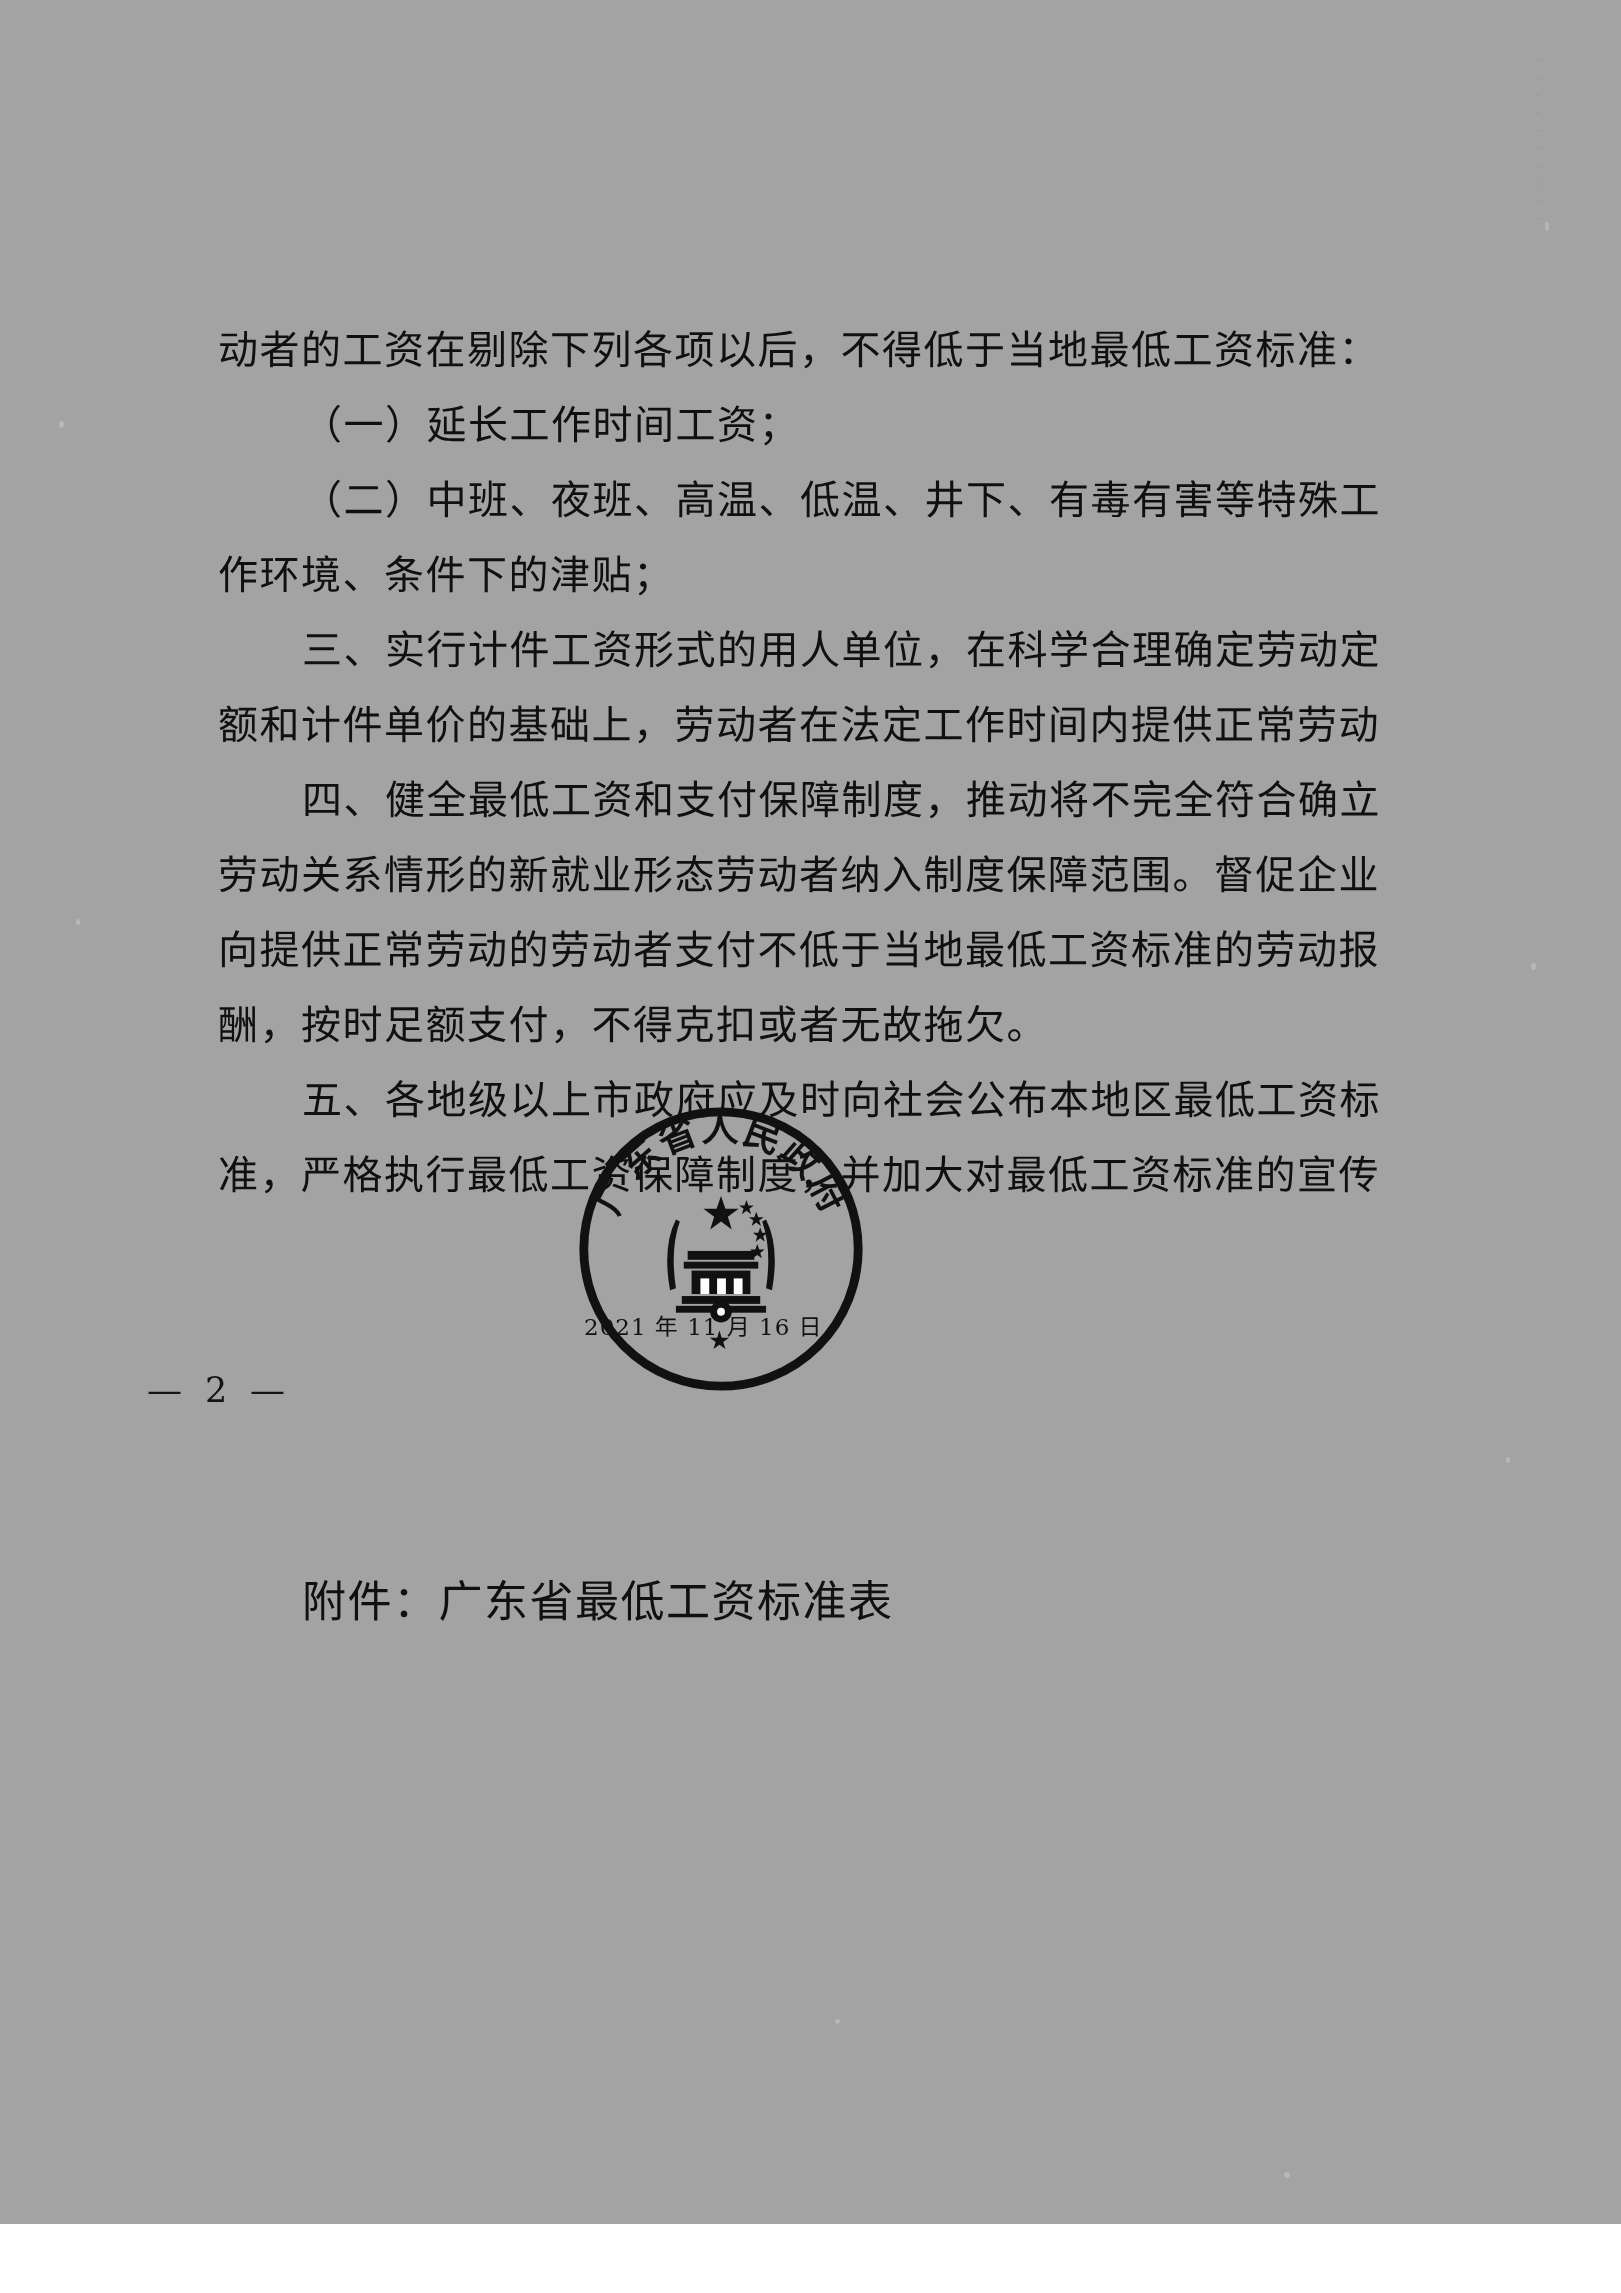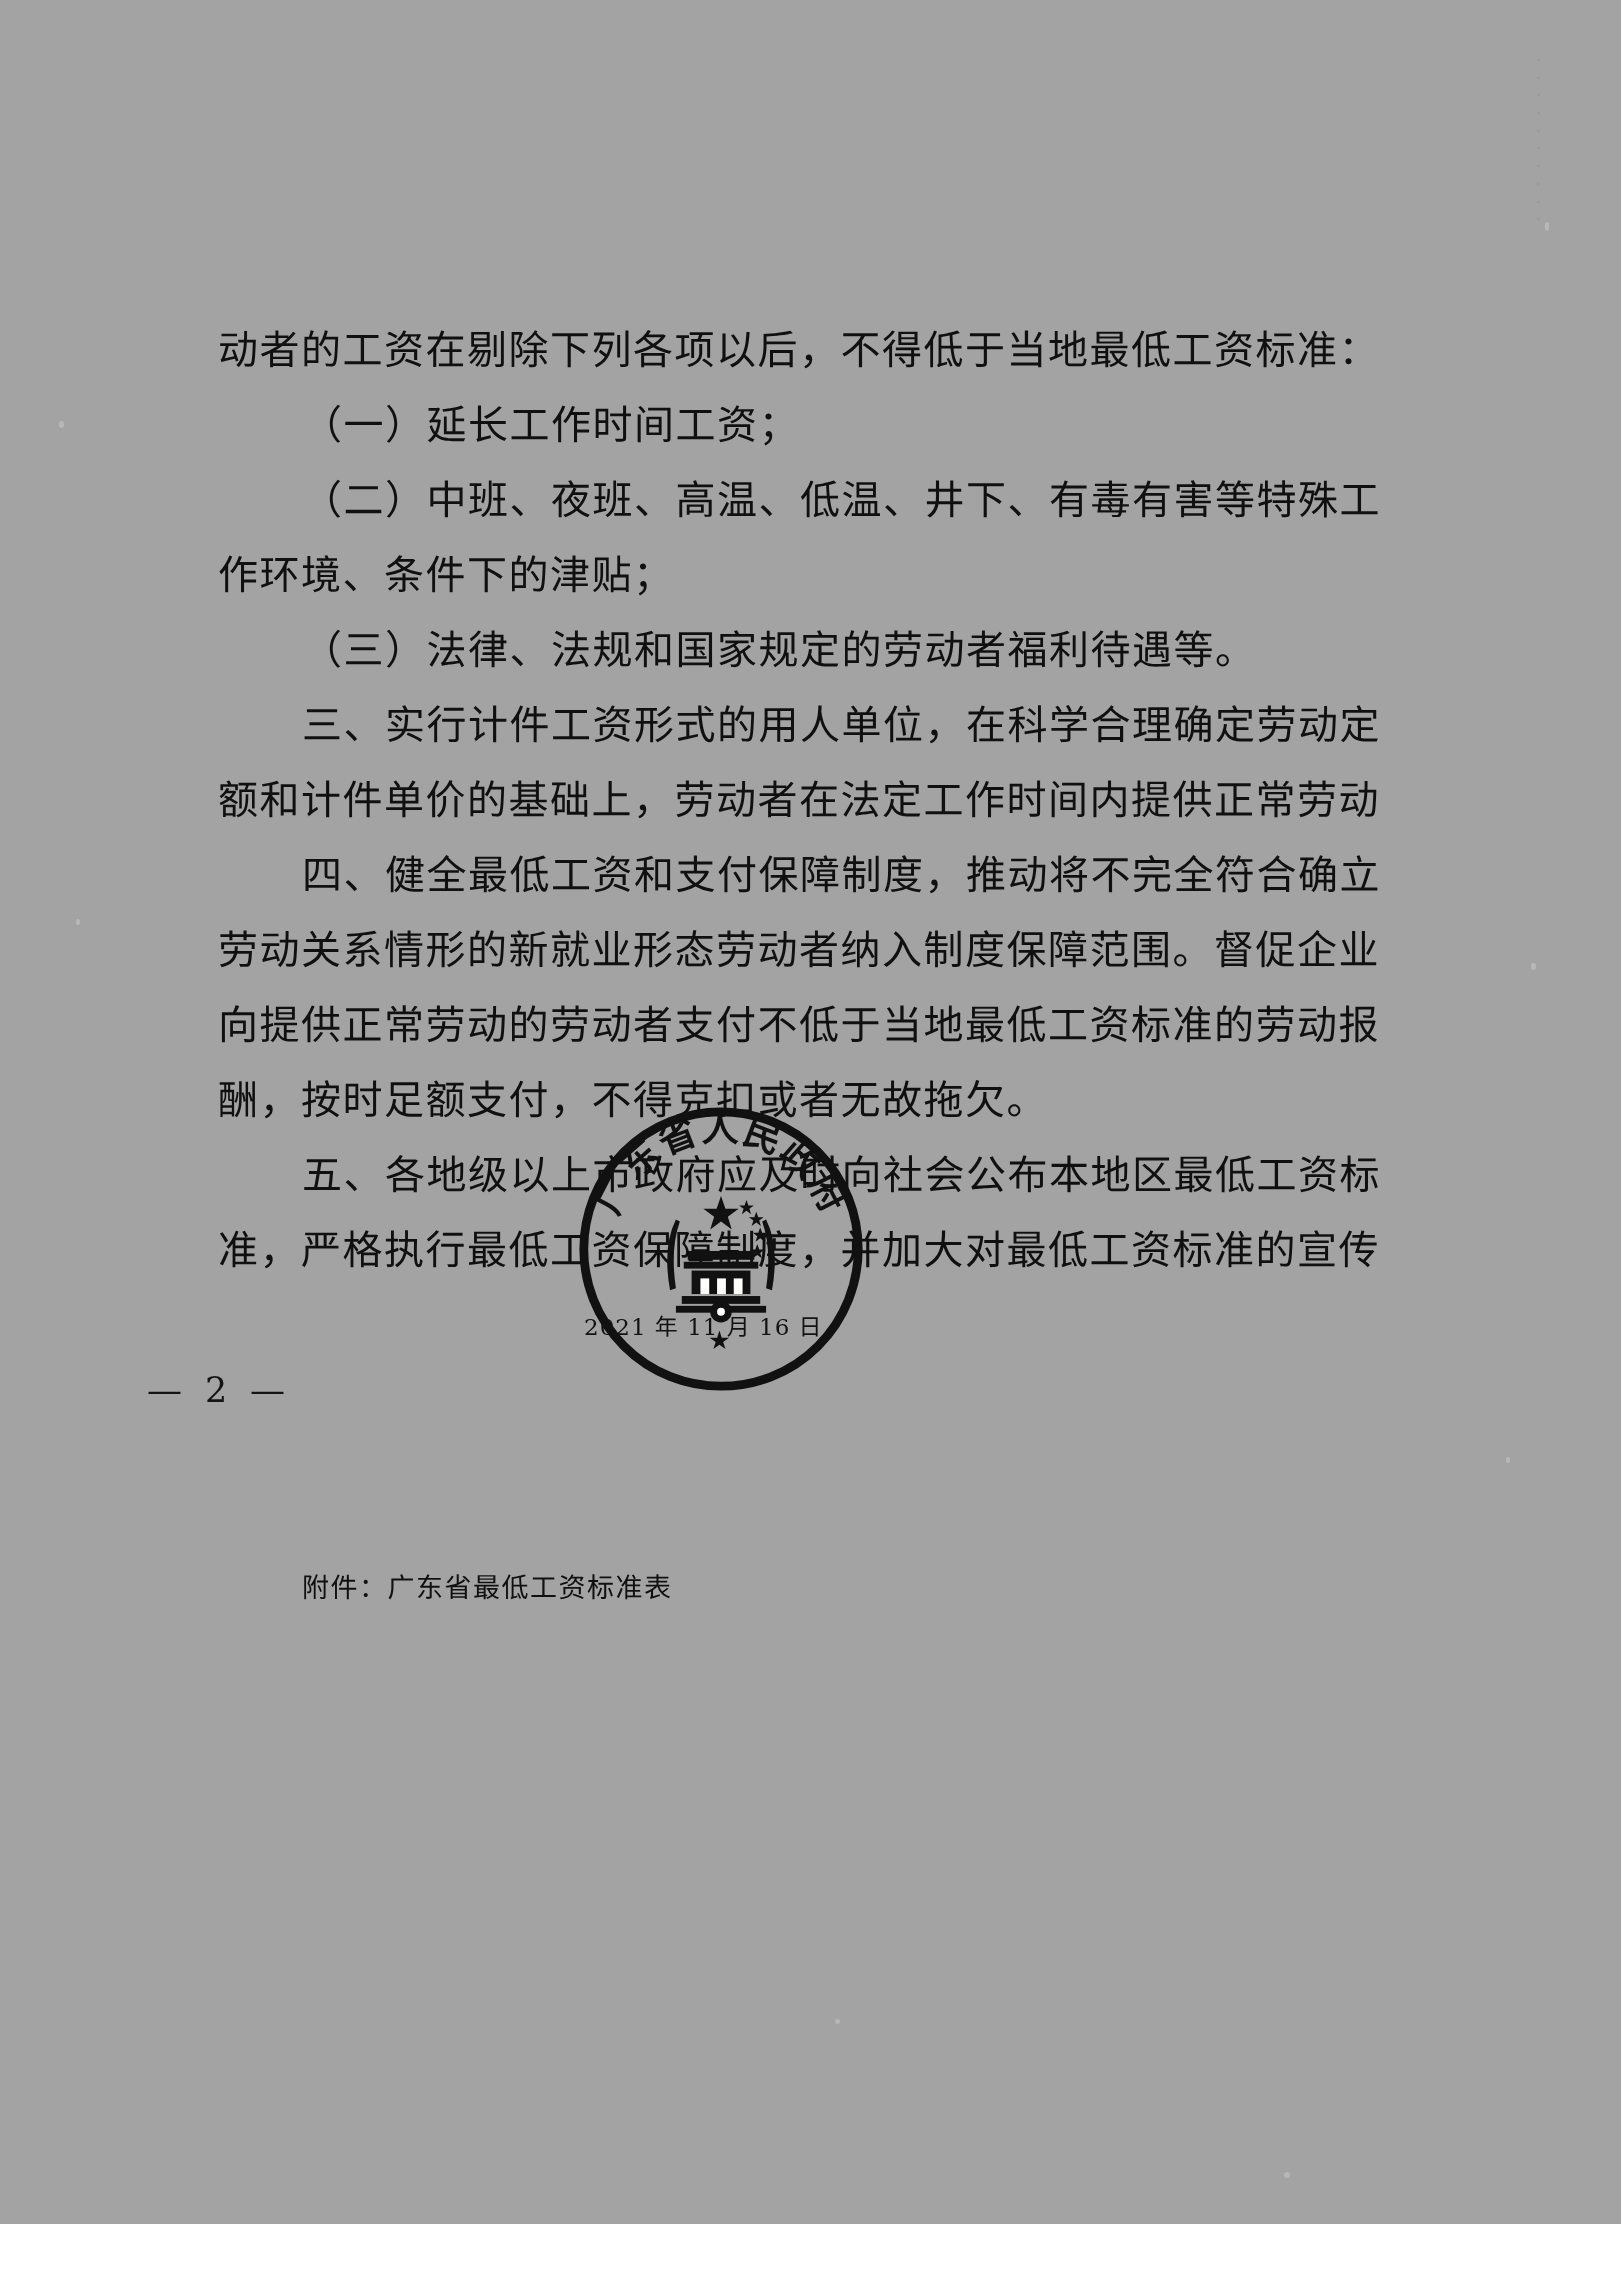--- a/index.html
+++ b/index.html
@@ -61,21 +61,21 @@
     align-items: center;
   }
   .line.indent {
     text-indent: 84px;
   }
 
   .attach-line {
     position: absolute;
     left: 218px;
     top: 1566px;
-    font-size: 27px;
+    font-size: 44px;
     letter-spacing: 1.5px;
     color: #101010;
     text-indent: 84px;
     white-space: pre;
     font-family: Liberation Serif, serif;
   }
 
   
   .seal {
     position: absolute;
@@ -143,21 +143,20 @@
   <div class="speck" style="left:1284px;top:2172px; width:5.9px; height:5.9px;"></div>
   <div class="speck" style="left:835px; top:2019px; width:4.9px; height:4.9px;"></div>
 
   <div class="scaler">
 
     <div class="body-text">
       <div class="line">动者的工资在剔除下列各项以后，不得低于当地最低工资标准：</div>
       <div class="line indent">（一）延长工作时间工资；</div>
       <div class="line indent">（二）中班、夜班、高温、低温、井下、有毒有害等特殊工</div>
       <div class="line">作环境、条件下的津贴；</div>
-      <div class="line indent">（三）法律、法规和国家规定的劳动者福利待遇等。</div>
       <div class="line indent">三、实行计件工资形式的用人单位，在科学合理确定劳动定</div>
       <div class="line">额和计件单价的基础上，劳动者在法定工作时间内提供正常劳动</div>
       <div class="line indent">四、健全最低工资和支付保障制度，推动将不完全符合确立</div>
       <div class="line">劳动关系情形的新就业形态劳动者纳入制度保障范围。督促企业</div>
       <div class="line">向提供正常劳动的劳动者支付不低于当地最低工资标准的劳动报</div>
       <div class="line">酬，按时足额支付，不得克扣或者无故拖欠。</div>
       <div class="line indent">五、各地级以上市政府应及时向社会公布本地区最低工资标</div>
       <div class="line">准，严格执行最低工资保障制度，并加大对最低工资标准的宣传</div>
     </div>
 

